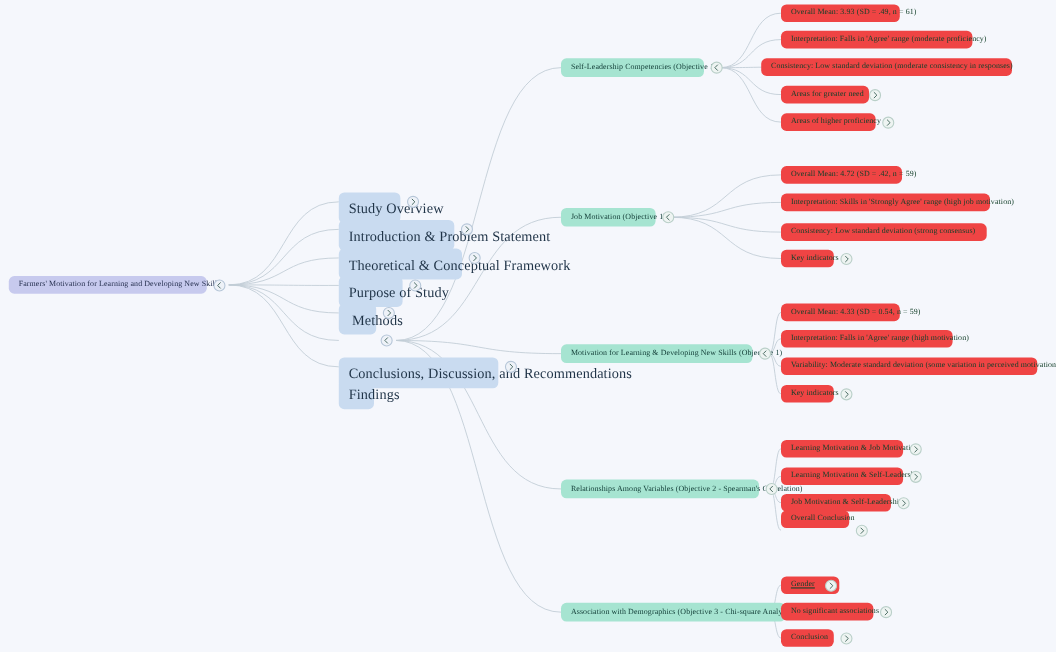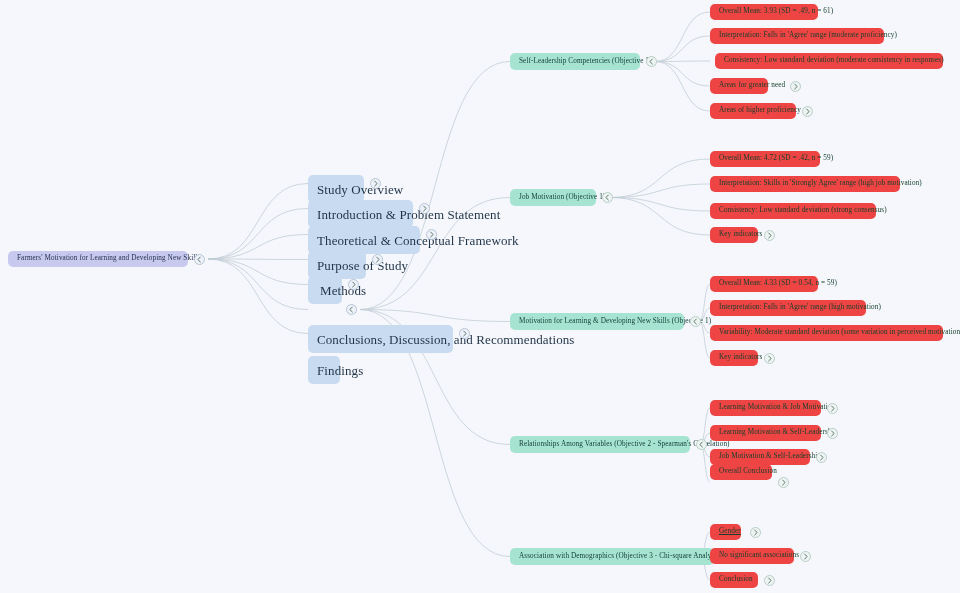--- a/index.html
+++ b/index.html
@@ -154,21 +154,21 @@
       </svg>
     </div>
     <div class="node l1" style="left: 308px; top: 276px; width: 34px; padding-left: 12px;">
       <span>Methods</span>
     </div>
     <div class="toggle blue" style="left: 348px; top: 279px;">
       <svg width="11" height="11" viewBox="0 0 11 11">
         <path d="M4.5 2.5 L7.5 5.5 L4.5 8.5" fill="none" stroke="#4b6b63" stroke-width="1.1" stroke-linecap="round" stroke-linejoin="round"></path>
       </svg>
     </div>
-    <div class="node l1" style="left: 308px; top: 308px; width: 32px; margin-top: 48px;">
+    <div class="node l1" style="left: 308px; top: 296px; width: 32px; margin-top: 48px;">
       <span>Findings</span>
     </div>
     <div class="toggle blue" style="left: 346px; top: 304px;">
       <svg width="11" height="11" viewBox="0 0 11 11">
         <path d="M6.5 2.5 L3.5 5.5 L6.5 8.5" fill="none" stroke="#4b6b63" stroke-width="1.1" stroke-linecap="round" stroke-linejoin="round"></path>
       </svg>
     </div>
     <div class="node l1" style="left: 308px; top: 325px; width: 145px;">
       <span>Conclusions, Discussion, and Recommendations</span>
     </div>
@@ -211,24 +211,24 @@
     </div>
     <div class="node l2" style="left: 510px; top: 548px; width: 204px;">
       <span>Association with Demographics (Objective 3 - Chi-square Analysis)</span>
     </div>
     <div class="node l3" style="left: 710px; top: 4px; width: 108px;">
       <span>Overall Mean: 3.93 (SD = .49, n = 61)</span>
     </div>
     <div class="node l3" style="left: 710px; top: 28px; width: 174px;">
       <span>Interpretation: Falls in 'Agree' range (moderate proficiency)</span>
     </div>
-    <div class="node l3" style="left: 715px; top: 53px; width: 228px;">
+    <div class="node l3" style="left: 692px; top: 53px; width: 228px;">
       <span>Consistency: Low standard deviation (moderate consistency in responses)</span>
     </div>
-    <div class="node l3" style="left: 710px; top: 78px; width: 58px;">
+    <div class="node l3" style="left: 710px; top: 78px; width: 80px;">
       <span>Areas for greater need</span>
     </div>
     <div class="toggle" style="left: 790px; top: 80.5px;">
       <svg width="11" height="11" viewBox="0 0 11 11">
         <path d="M4.5 2.5 L7.5 5.5 L4.5 8.5" fill="none" stroke="#4b6b63" stroke-width="1.1" stroke-linecap="round" stroke-linejoin="round"></path>
       </svg>
     </div>
     <div class="node l3" style="left: 710px; top: 103px; width: 86px;">
       <span>Areas of higher proficiency</span>
     </div>
@@ -236,21 +236,21 @@
       <svg width="11" height="11" viewBox="0 0 11 11">
         <path d="M4.5 2.5 L7.5 5.5 L4.5 8.5" fill="none" stroke="#4b6b63" stroke-width="1.1" stroke-linecap="round" stroke-linejoin="round"></path>
       </svg>
     </div>
     <div class="node l3" style="left: 710px; top: 151px; width: 110px;">
       <span>Overall Mean: 4.72 (SD = .42, n = 59)</span>
     </div>
     <div class="node l3" style="left: 710px; top: 176px; width: 190px;">
       <span>Interpretation: Skills in 'Strongly Agree' range (high job motivation)</span>
     </div>
-    <div class="node l3" style="left: 710px; top: 203px; width: 166px;">
+    <div class="node l3" style="left: 710px; top: 203px; width: 187px;">
       <span>Consistency: Low standard deviation (strong consensus)</span>
     </div>
     <div class="node l3" style="left: 710px; top: 227px; width: 48px;">
       <span>Key indicators</span>
     </div>
     <div class="toggle" style="left: 764px; top: 229.5px;">
       <svg width="11" height="11" viewBox="0 0 11 11">
         <path d="M4.5 2.5 L7.5 5.5 L4.5 8.5" fill="none" stroke="#4b6b63" stroke-width="1.1" stroke-linecap="round" stroke-linejoin="round"></path>
       </svg>
     </div>
@@ -296,21 +296,21 @@
       </svg>
     </div>
     <div class="node l3" style="left: 710px; top: 464px; width: 62px;">
       <span>Overall Conclusion</span>
     </div>
     <div class="toggle" style="left: 778px; top: 476.5px;">
       <svg width="11" height="11" viewBox="0 0 11 11">
         <path d="M4.5 2.5 L7.5 5.5 L4.5 8.5" fill="none" stroke="#4b6b63" stroke-width="1.1" stroke-linecap="round" stroke-linejoin="round"></path>
       </svg>
     </div>
-    <div class="node l3" style="left: 710px; top: 524px; width: 31px; text-decoration: underline;">
+    <div class="node l3" style="left: 710px; top: 524px; width: 53px; text-decoration: underline;">
       <span>Gender</span>
     </div>
     <div class="toggle" style="left: 750px; top: 526.5px;">
       <svg width="11" height="11" viewBox="0 0 11 11">
         <path d="M4.5 2.5 L7.5 5.5 L4.5 8.5" fill="none" stroke="#4b6b63" stroke-width="1.1" stroke-linecap="round" stroke-linejoin="round"></path>
       </svg>
     </div>
     <div class="node l3" style="left: 710px; top: 548px; width: 84px;">
       <span>No significant associations</span>
     </div>

